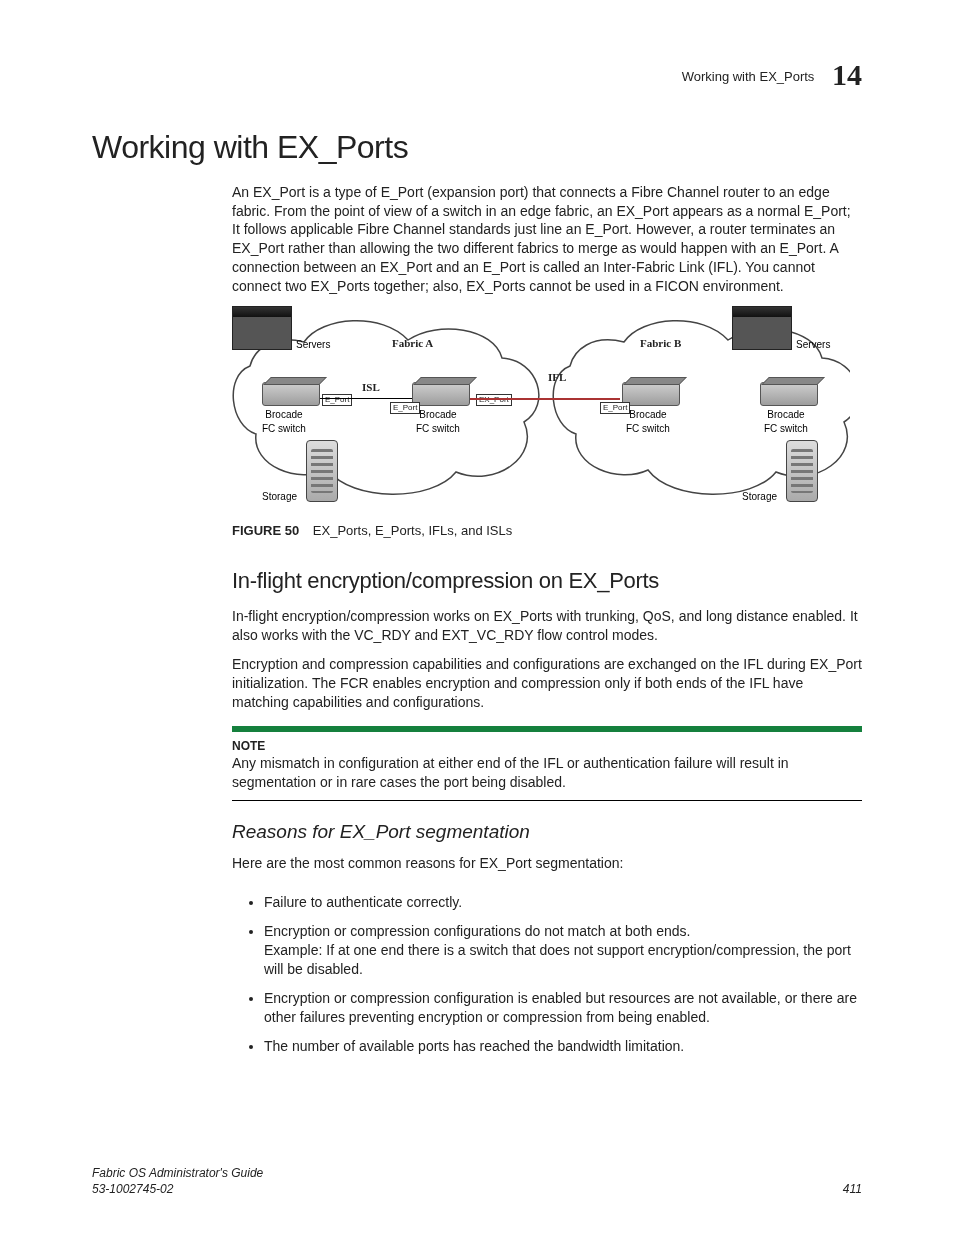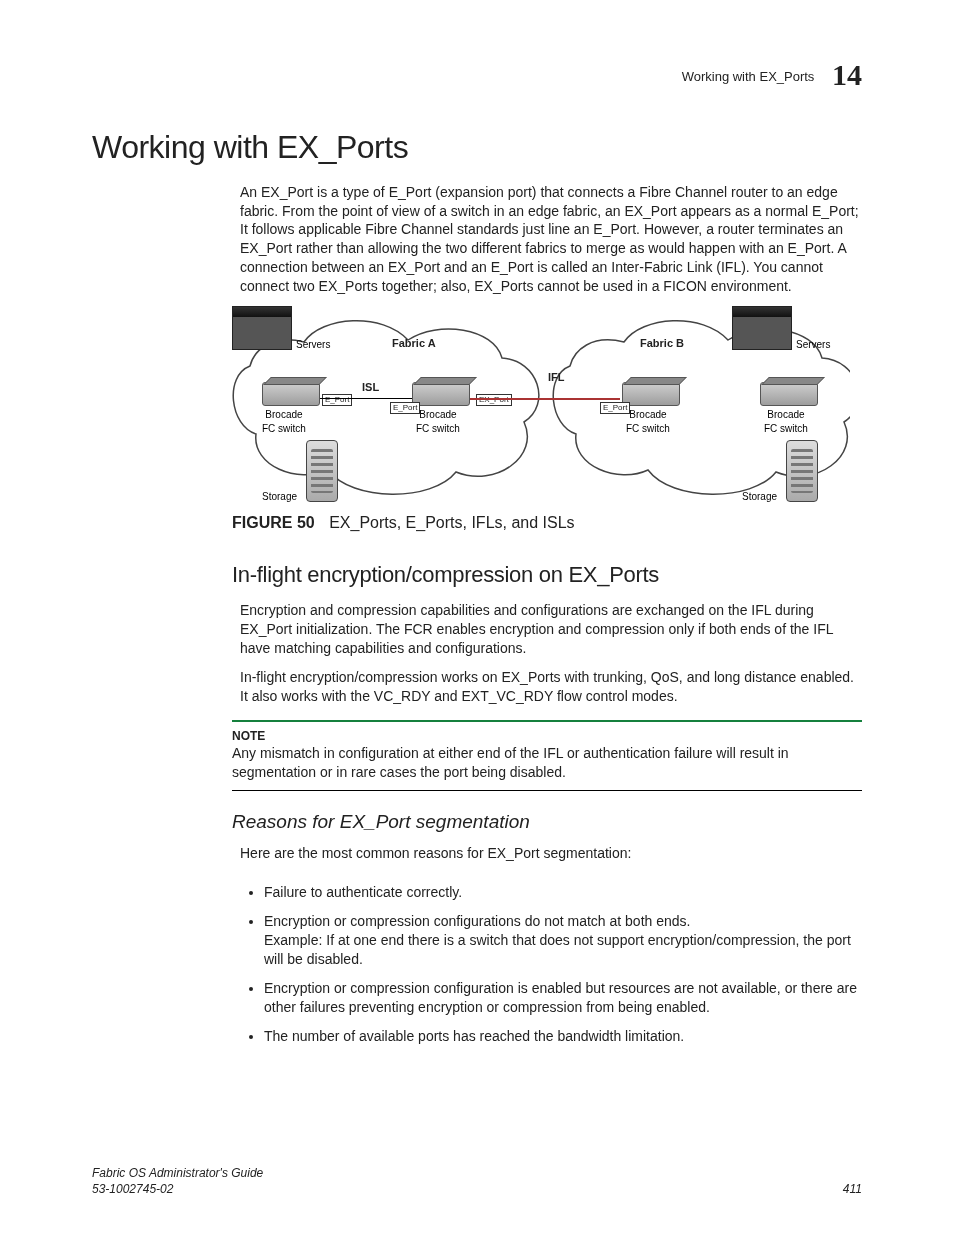--- a/index.html
+++ b/index.html
@@ -34,41 +34,41 @@
     font-family: Arial, Helvetica, sans-serif;
     font-weight: 400;
     font-size: 32px;
     margin: 30px 0 14px 0;
     font-stretch: condensed;
     letter-spacing: -0.5px;
   }
   .body-indent {
     margin-left: 140px;
   }
-  p { margin: 0 0 10px 8px; }
+  p { margin: 0 0 10px 0; }
   .figwrap {
     position: relative;
     width: 618px;
     height: 200px;
-    margin: 10px 0 6px 0;
+    margin: 10px 0 16px 0;
   }
   .figcaption {
-    font-size: 16px;
+    font-size: 13px;
     margin-bottom: 26px;
   }
   .figcaption b { margin-right: 10px; }
   h2.sub {
     font-weight: 400;
     font-size: 22px;
     margin: 8px 0 12px 0;
     font-stretch: condensed;
     letter-spacing: -0.3px;
   }
   .noteblock {
-    border-top: 2px solid #15803d;
+    border-top: 6px solid #15803d;
     border-bottom: 1px solid #000;
     padding: 6px 0 8px 0;
     margin: 14px 0 18px 0;
   }
   .noteblock .ntitle {
     font-weight: bold;
     font-size: 12px;
     font-stretch: condensed;
   }
   h3.subsub {
@@ -105,21 +105,21 @@
   .sw:before {
     content:"";
     position:absolute;
     top:-6px; left:0; right:0; height:6px;
     background:#888;
     border:1px solid #555;
     transform:skewX(-45deg);
     transform-origin:bottom left;
   }
   .lbl { position:absolute; font-size:10px; color:#000; white-space:nowrap; }
-  .lblb { position:absolute; font-size:11px; font-weight:bold; white-space:nowrap; }
+  .lblb { position:absolute; font-size:11px; font-weight:bold; white-space:nowrap;font-family:Liberation Serif, serif; }
   .portbox {
     position:absolute;
     font-size:8px;
     border:1px solid #333;
     background:#fff;
     padding:0 2px;
     line-height:10px;
     text-align:center;
   }
   .server-stack {
@@ -230,22 +230,22 @@
         </div>
       <div class="lbl" style="left:510px;top:184px">Storage</div>
     </div>
 
     <div class="figcaption">
       <b>FIGURE 50</b>
       <span>EX_Ports, E_Ports, IFLs, and ISLs</span>
     </div>
 
     <h2 class="sub">In-flight encryption/compression on EX_Ports</h2>
+    <p>In-flight encryption/compression works on EX_Ports with trunking, QoS, and long distance enabled. It also works with the VC_RDY and EXT_VC_RDY flow control modes.</p>
     <p>Encryption and compression capabilities and configurations are exchanged on the IFL during EX_Port initialization. The FCR enables encryption and compression only if both ends of the IFL have matching capabilities and configurations.</p>
-    <p>In-flight encryption/compression works on EX_Ports with trunking, QoS, and long distance enabled. It also works with the VC_RDY and EXT_VC_RDY flow control modes.</p>
 
     <div class="noteblock">
       <div class="ntitle">NOTE</div>
       <div>Any mismatch in configuration at either end of the IFL or authentication failure will result in segmentation or in rare cases the port being disabled.</div>
     </div>
 
     <h3 class="subsub">Reasons for EX_Port segmentation</h3>
     <p>Here are the most common reasons for EX_Port segmentation:</p>
     <ul class="bul">
       <li>Failure to authenticate correctly.</li>

